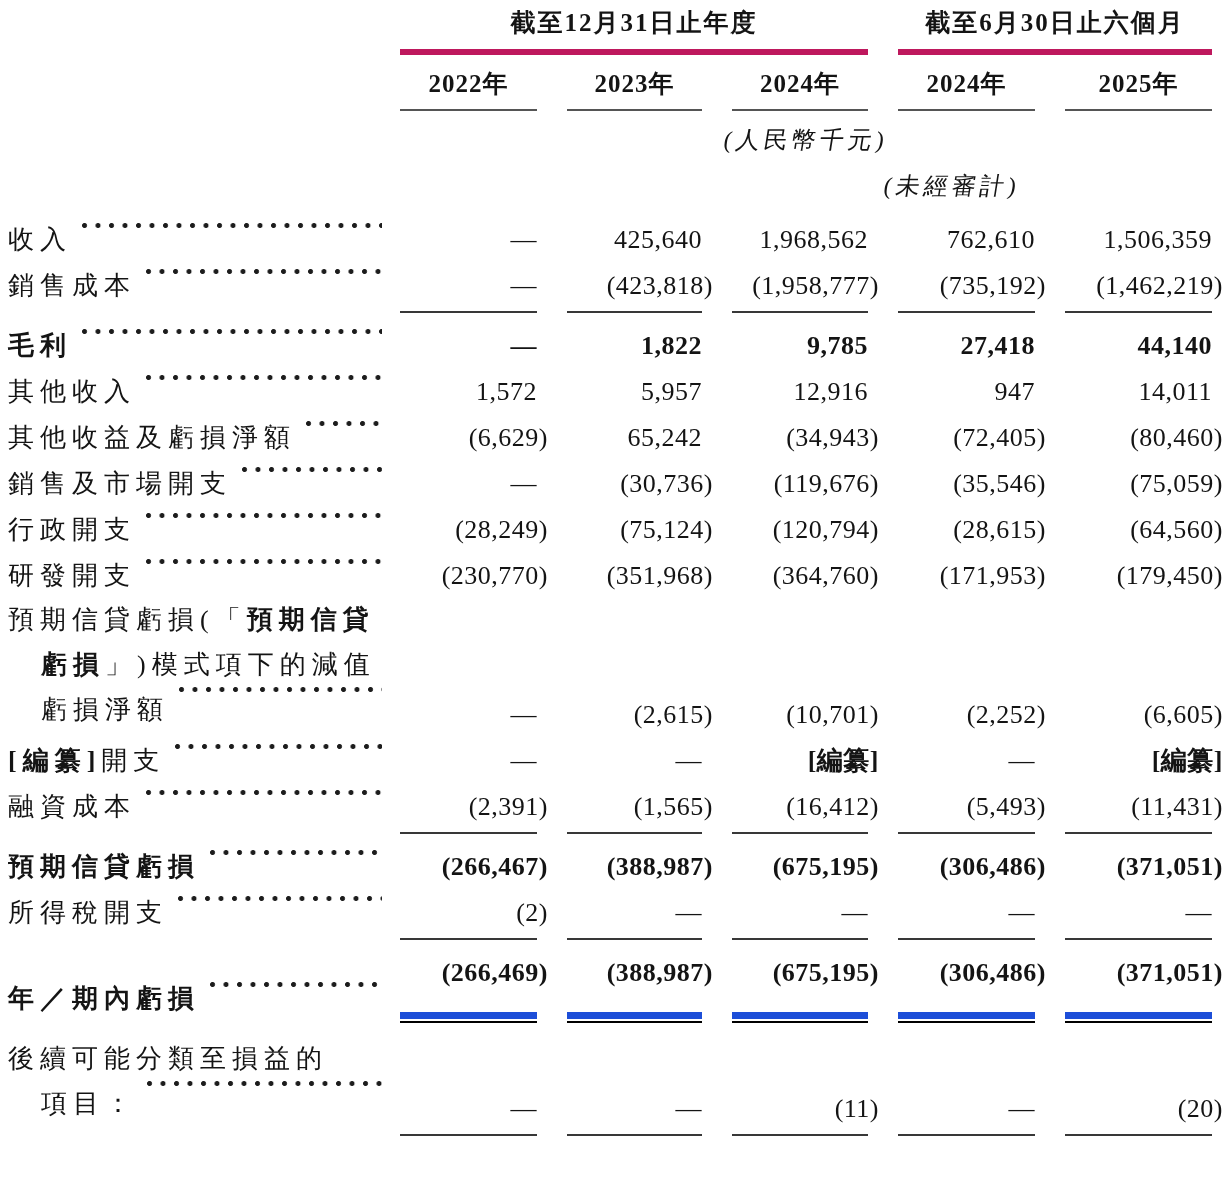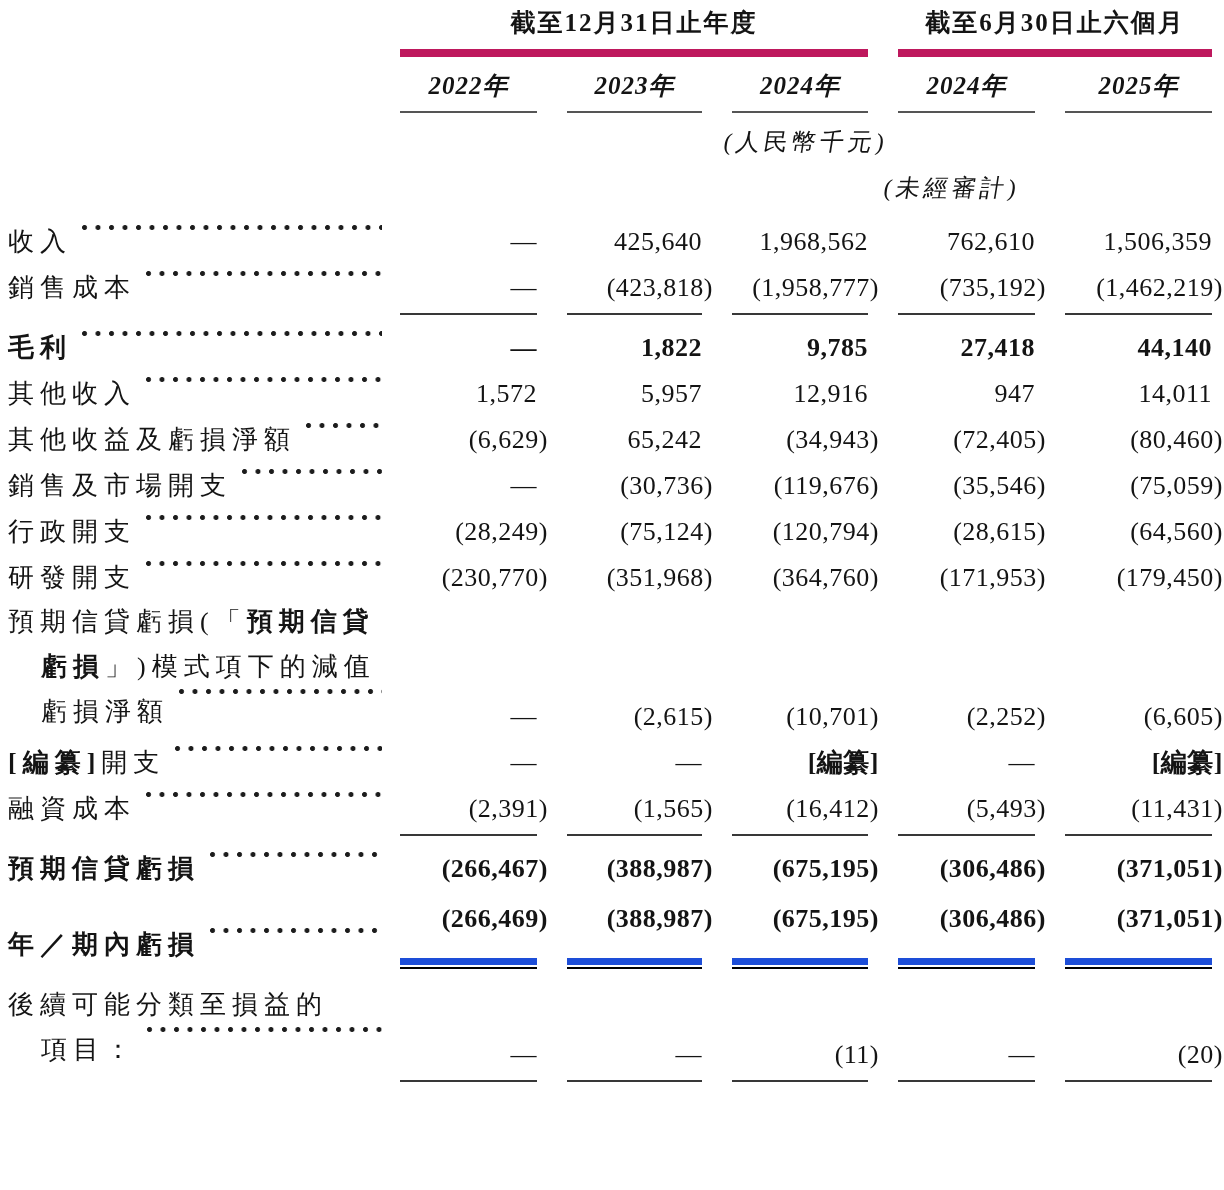--- a/index.html
+++ b/index.html
@@ -24,25 +24,25 @@
   .dots {
     flex:1 1 auto; height:5px; margin:0 18px 7px 10px;
     background-image:radial-gradient(circle at 2.5px 2.5px,#1c1c1c 2.1px,transparent 2.9px);
     background-size:13.5px 5px; background-repeat:repeat-x;
   }
   .ml { line-height:45px; }
   .ind { padding-left:33px; }
 
   
   .gh { text-align:center; font-weight:700; padding-top:6px; }
-  .gh .cell { border-bottom:8px solid #be185d; padding-bottom:9px; }
+  .gh .cell { border-bottom:6px solid #be185d; padding-bottom:9px; }
   .gh span { font-size:25px; letter-spacing:2px; }
   .yh { text-align:center; font-weight:700; }
   .yh .cell { border-bottom:2.5px solid #555; padding-bottom:8px; }
-  .yh span { font-size:25px; letter-spacing:1px;font-style:italic; }
+  .yh span { font-size:25px; letter-spacing:1px; }
   .nc { text-align:center; }
   .note { font-size:24px; letter-spacing:4px; display:inline-block; transform:skewX(-9deg); }
 
   
   tr.ru1 .vc .cell { border-bottom:2px solid #383838; padding-bottom:8px; }
   tr.ru1 .lc { padding-bottom:10px; }
   tr.ru2 .vc .cell { border-bottom:7px solid #1d4ed8; padding-bottom:22px; position:relative; }
   tr.ru2 .vc .cell::after { content:""; position:absolute; left:0; right:0; bottom:-11px; height:2.5px; background:#000; }
   tr.ru2 .lc { padding-bottom:16px; }
   tr.ru2 td { padding-bottom:13px; }
@@ -391,20 +391,43 @@
           <div class="cell"><span class="num hang">(675,195)</span></div>
         </td>
     <td class="vc c4">
           <div class="cell"><span class="num hang">(306,486)</span></div>
         </td>
     <td class="vc c5">
           <div class="cell"><span class="num hang">(371,051)</span></div>
         </td>
   </tr>
 
+  <tr class="ru1">
+    <td class="lc">
+          <div class="lline">
+            <span class="lbl">所得稅開支</span>
+            <span class="dots"></span>
+          </div>
+        </td>
+    <td class="vc c1">
+          <div class="cell"><span class="num hang">(2)</span></div>
+        </td>
+    <td class="vc c2">
+          <div class="cell"><span class="num">—</span></div>
+        </td>
+    <td class="vc c3">
+          <div class="cell"><span class="num">—</span></div>
+        </td>
+    <td class="vc c4">
+          <div class="cell"><span class="num">—</span></div>
+        </td>
+    <td class="vc c5">
+          <div class="cell"><span class="num">—</span></div>
+        </td>
+  </tr>
 
   <tr class="b ru2 pt16">
     <td class="lc">
           <div class="lline">
             <span class="lbl">年／期內虧損</span>
             <span class="dots"></span>
           </div>
         </td>
     <td class="vc c1">
           <div class="cell"><span class="num hang">(266,469)</span></div>

